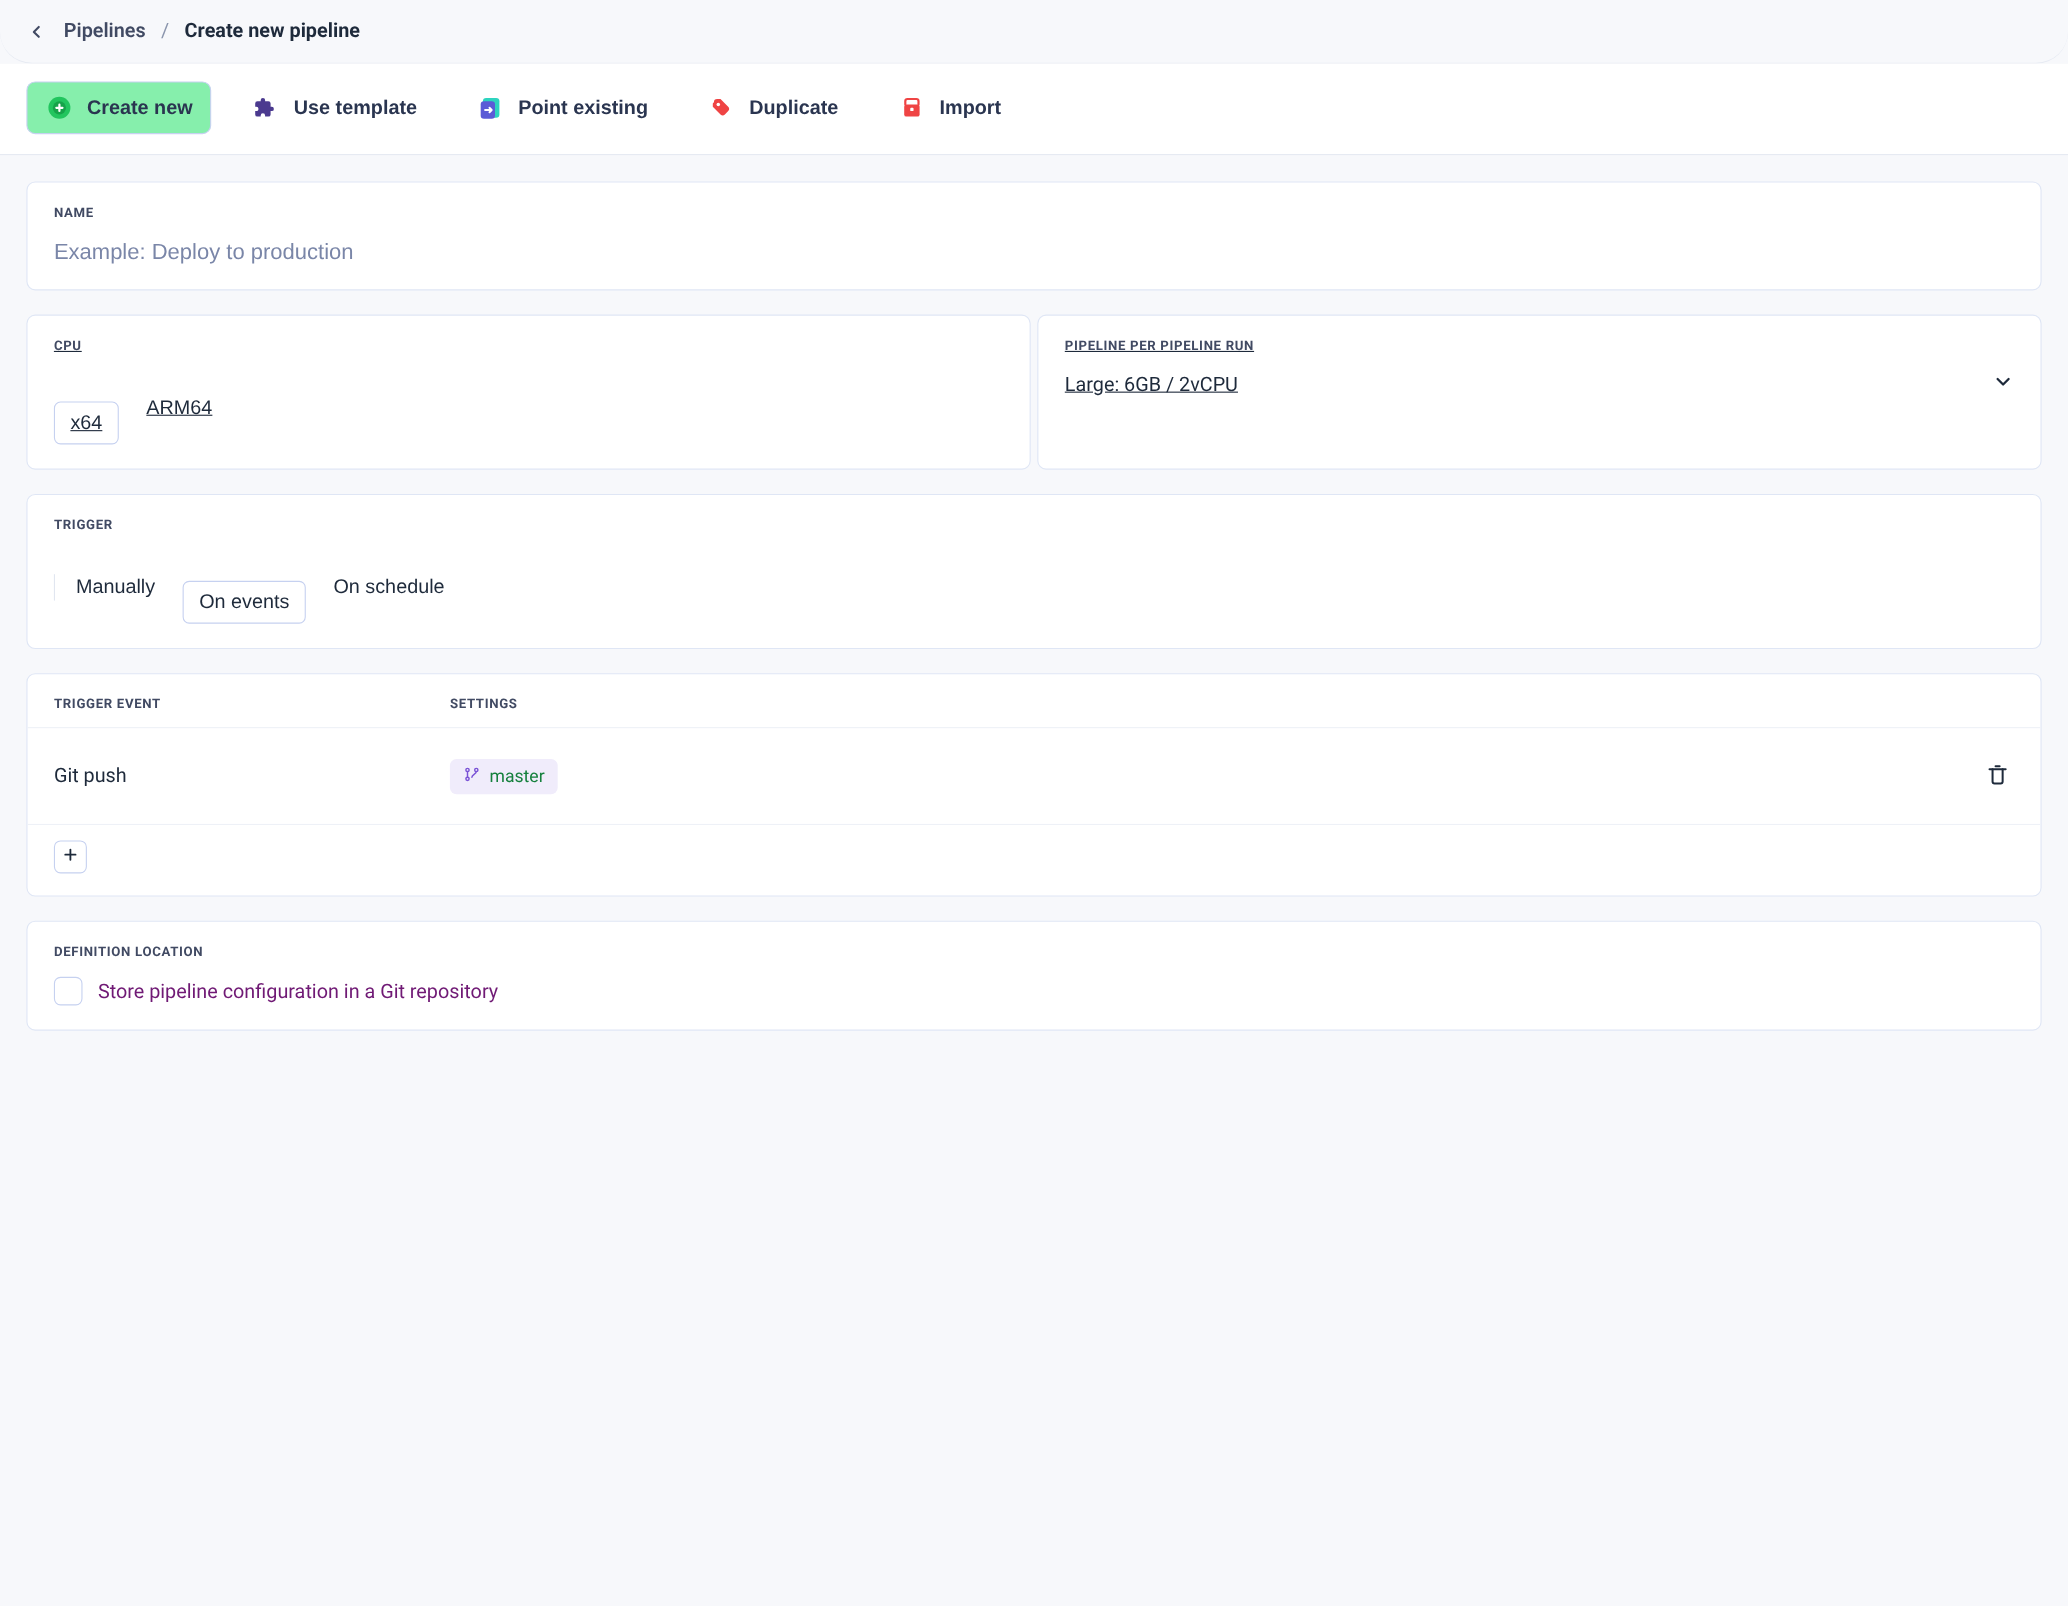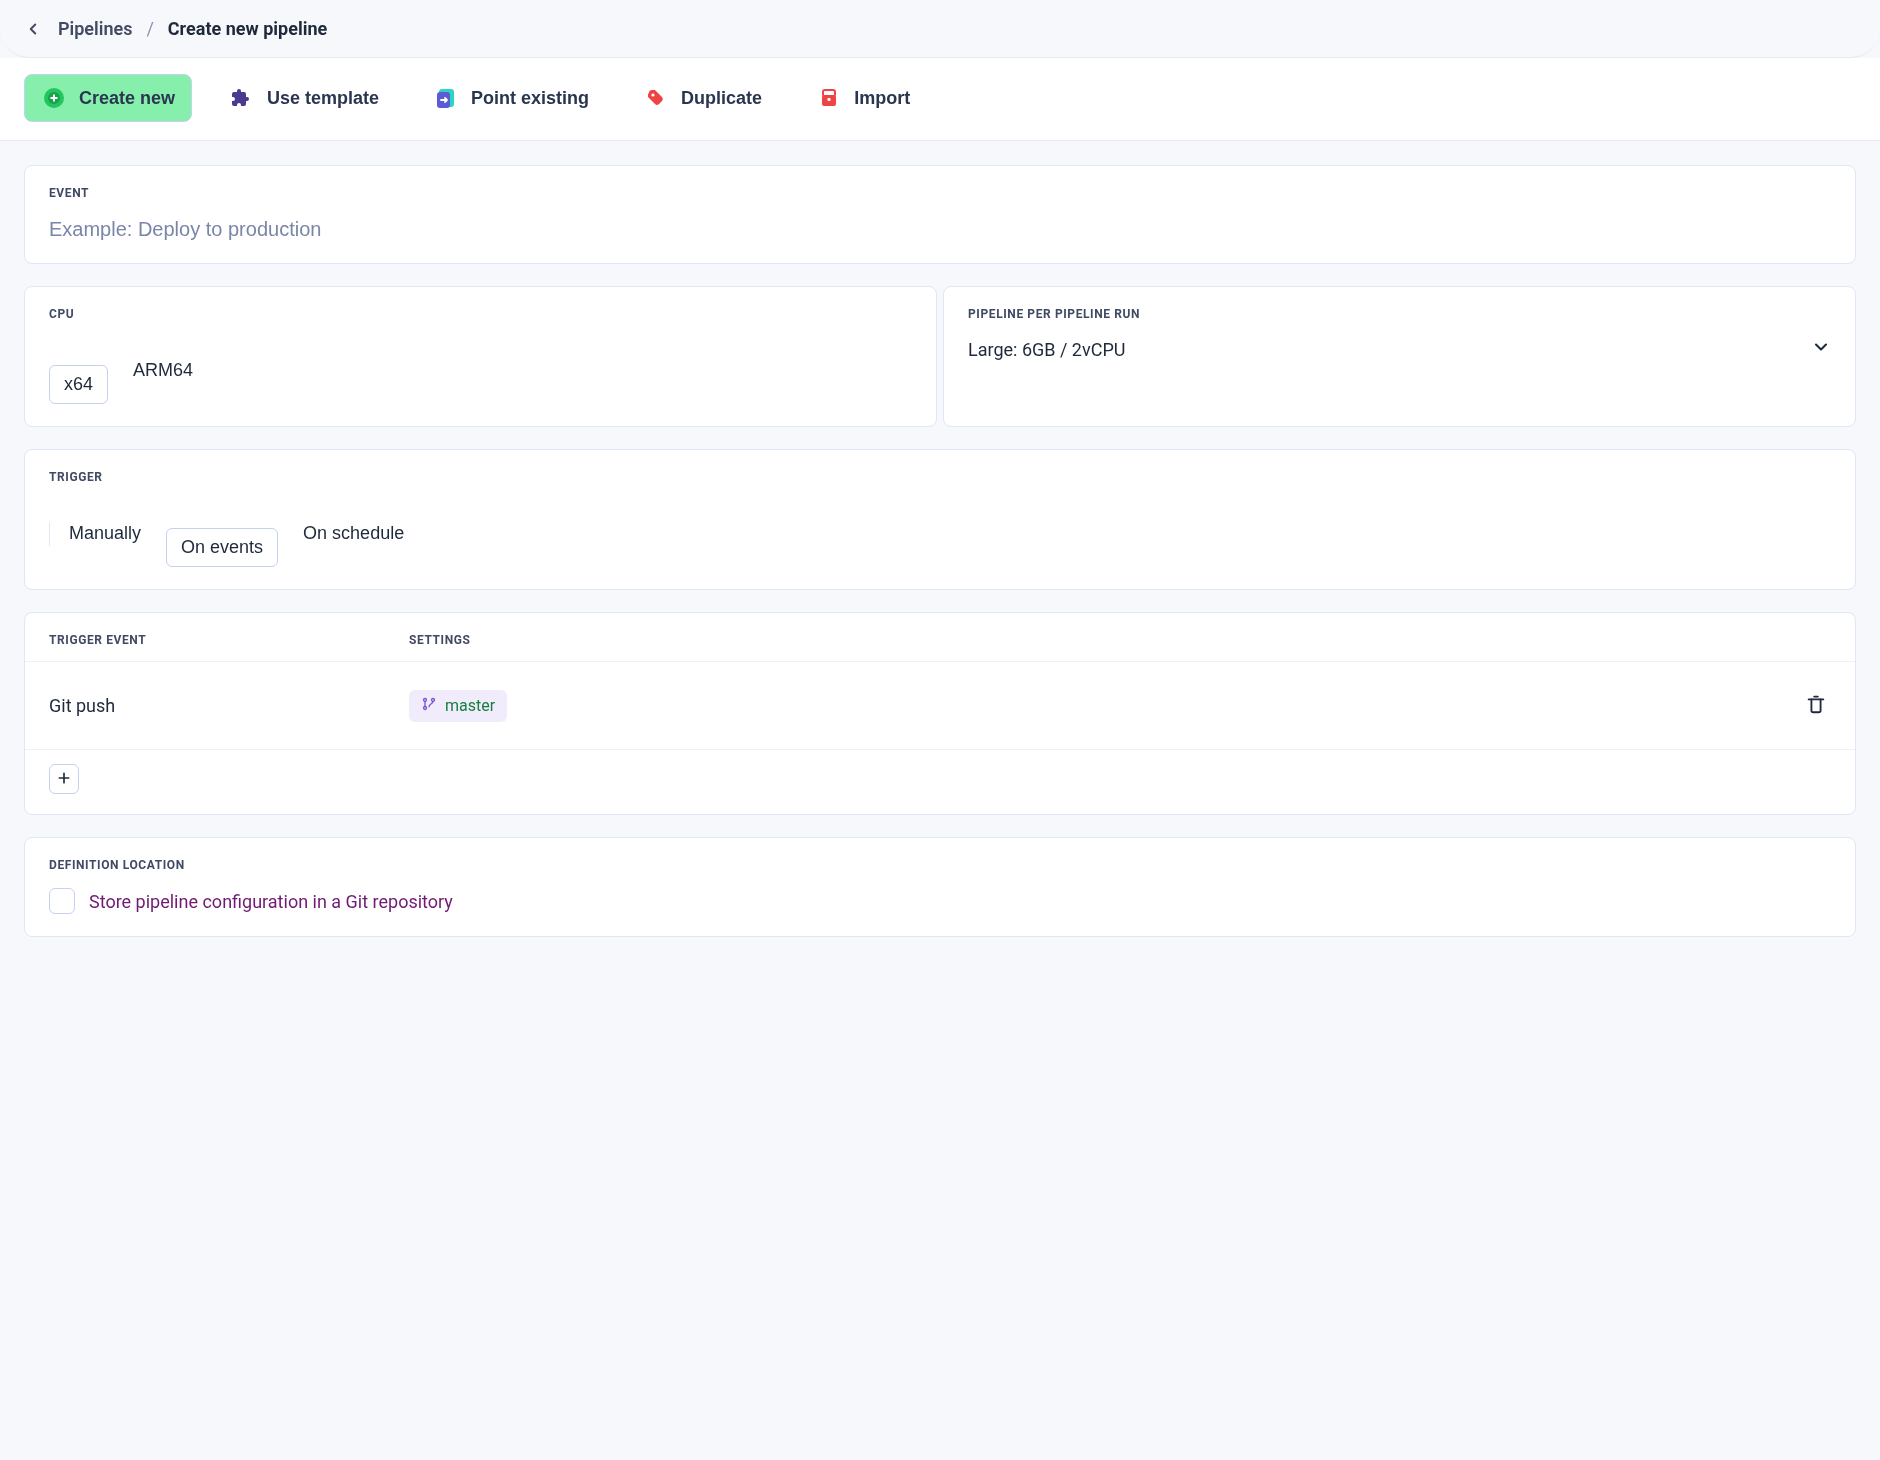--- a/index.html
+++ b/index.html
@@ -77,21 +77,21 @@
     border:none;
     outline:none;
     font-size:20px;
     color:#1e2a3b;
     margin-top:18px;
     background:transparent;
   }
   .name-input::placeholder { color:#7a86a8; }
 
   
-  .row { display:flex; gap:6px; }
+  .row { display:flex; gap:6px;text-decoration:underline; }
   .row .panel { flex:1; }
 
   
   .segmented { display:flex; align-items:center; gap:0; margin-top:16px;}
   .seg-btn {
     font-size:18px;
     color:#1e2a3b;
     padding:8px 14px;
     border-radius:6px;
     border:1px solid transparent;
@@ -210,21 +210,21 @@
         </svg>
     </span>
     <span>Import</span>
   </button>
 </div>
 
 <div class="content">
 
   <div class="panel">
     <div class="panel-inner">
-      <div class="panel-label">EVENT</div>
+      <div class="panel-label">NAME</div>
       <input class="name-input" type="text" placeholder="Example: Deploy to production" style="">
     </div>
   </div>
 
   <div class="row">
     <div class="panel">
       <div class="panel-inner">
         <div class="panel-label">CPU</div>
         <div class="segmented">
           <button class="seg-btn selected">x64</button>

